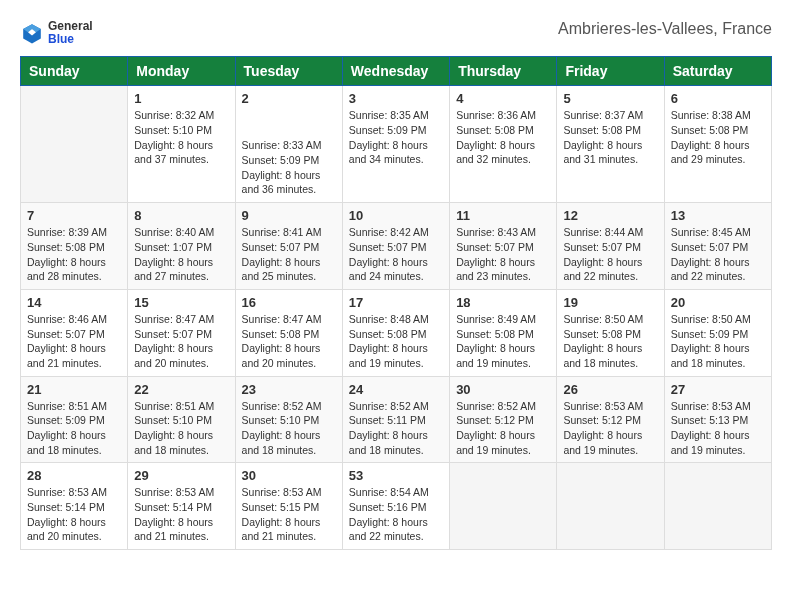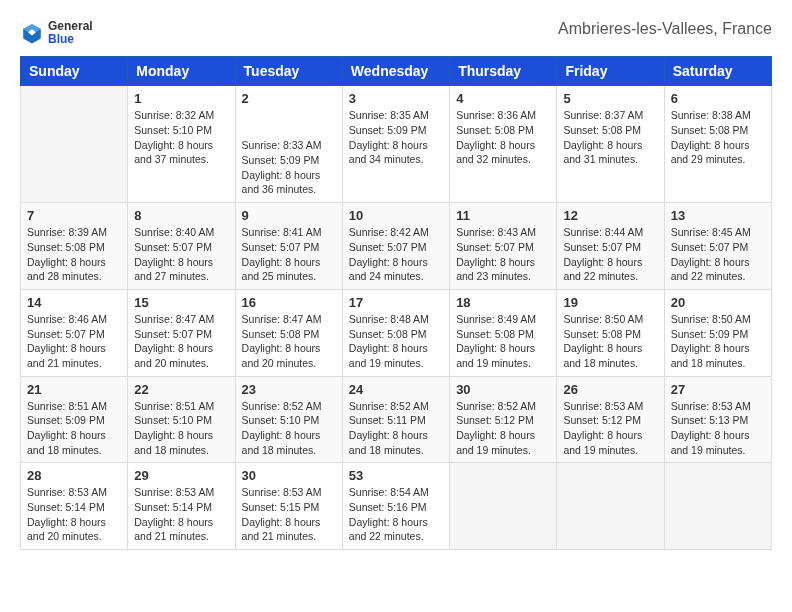--- a/index.html
+++ b/index.html
@@ -43,21 +43,21 @@
     .subtitle {
       font-size: 16px;
       color: #555;
     }
     .calendar {
       width: 100%;
       border-collapse: collapse;
       border: 1px solid #ccc;
     }
     .calendar th {
-      background-color: #1d4ed8;
+      background-color: #15803d;
       color: white;
       text-align: left;
       padding: 6px 8px;
       font-size: 14px;
       border: 1px solid #1560a8;
     }
     .calendar td {
       vertical-align: top;
       padding: 5px 6px;
       border: 1px solid #ddd;
@@ -168,21 +168,21 @@
         <td>
           <span class="day-number">7</span>
           <div class="day-info" style="white-space: pre-line;">Sunrise: 8:39 AM
 Sunset: 5:08 PM
 Daylight: 8 hours
 and 28 minutes.</div>
         </td>
         <td>
           <span class="day-number">8</span>
           <div class="day-info" style="white-space: pre-line;">Sunrise: 8:40 AM
-Sunset: 5:07 PM
+Sunset: 1:07 PM
 Daylight: 8 hours
 and 27 minutes.</div>
         </td>
         <td>
           <span class="day-number">9</span>
           <div class="day-info" style="white-space: pre-line;">Sunrise: 8:41 AM
 Sunset: 5:07 PM
 Daylight: 8 hours
 and 25 minutes.</div>
         </td>

